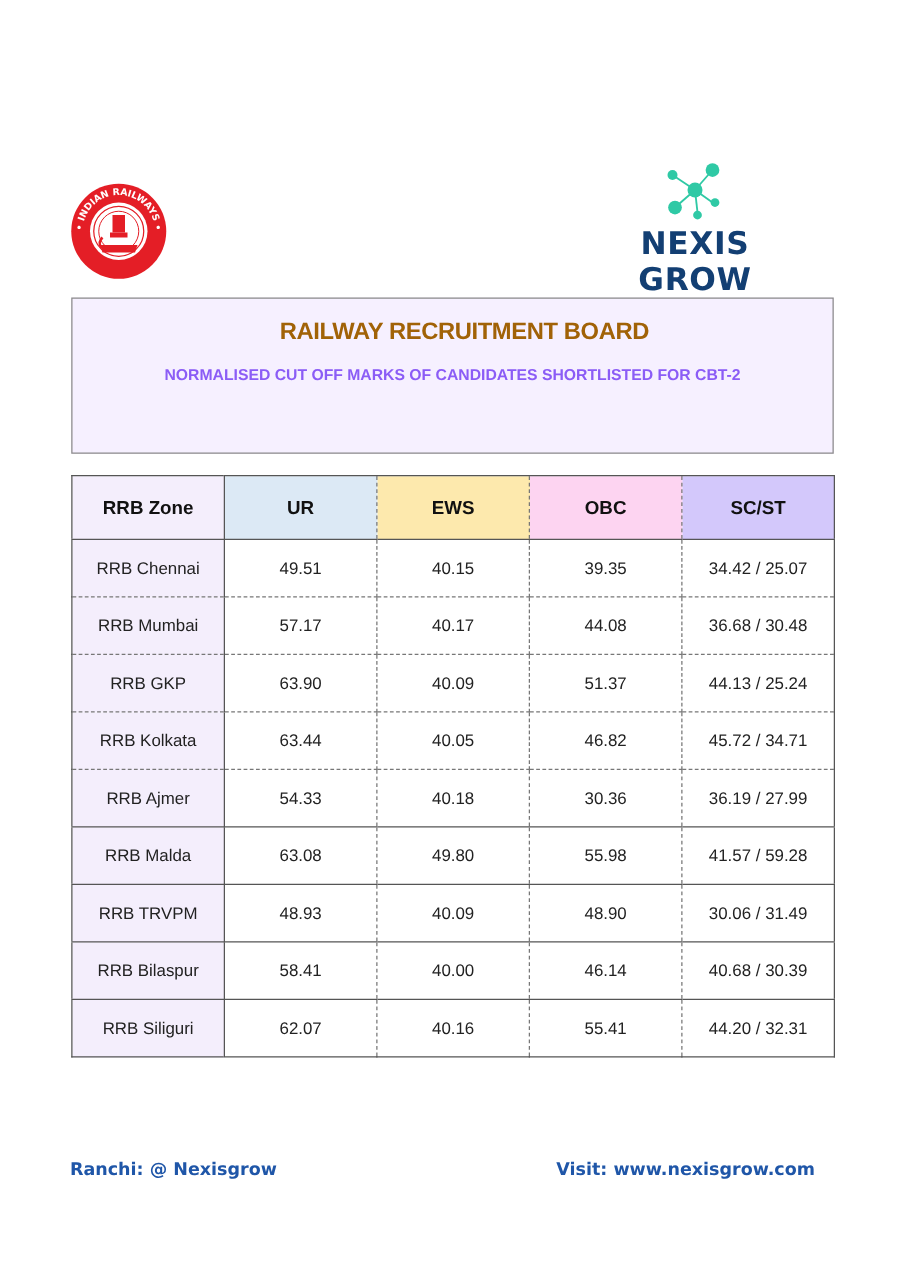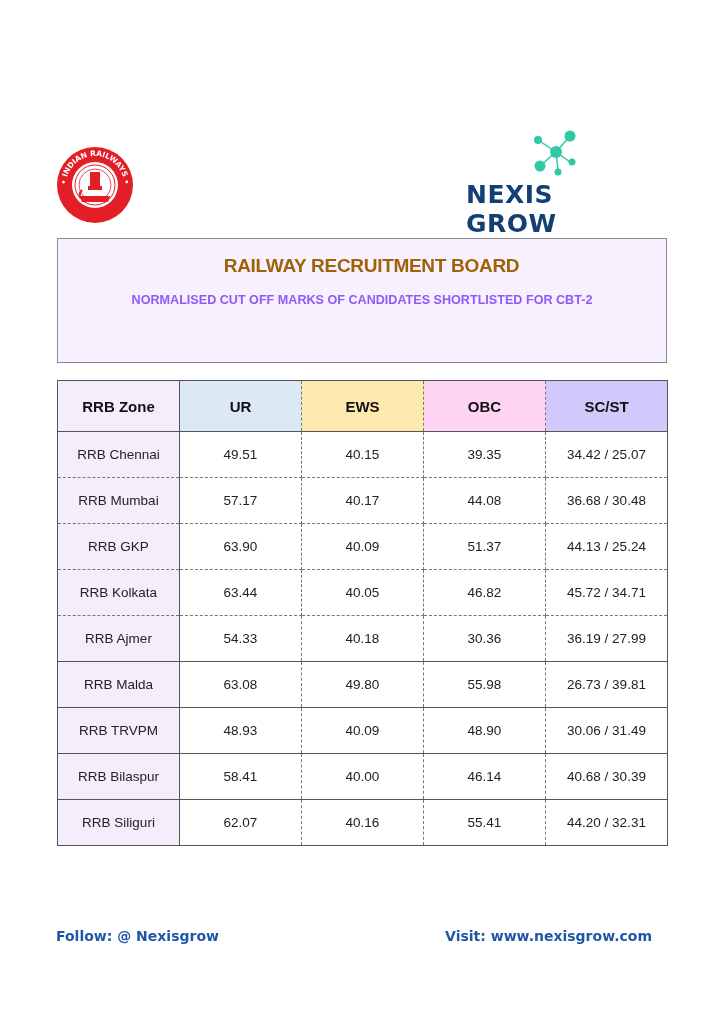--- a/index.html
+++ b/index.html
@@ -1,19 +1,19 @@
 <!DOCTYPE html>
 <html><head>
 <meta charset="utf-8">
 <style>
   html,body{margin:0;padding:0;background:#ffffff;}
   body{width:724px;height:1024px;position:relative;overflow:hidden;font-family:"Liberation Sans","DejaVu Sans",sans-serif;color:#1a1a1a;}
   .logo-ir{position:absolute;left:52px;top:146px;width:86px;height:78px;}
   .logo-nexis{position:absolute;left:466px;top:130px;width:180px;height:84px;}
-  .nexis-text{position:absolute;left:0;top:50px;width:180px;font-family:"DejaVu Sans",sans-serif;font-weight:bold;font-size:25px;letter-spacing:0.5px;color:#133f73;}
+  .nexis-text{position:absolute;left:0;top:50px;width:180px;text-align:center;font-family:"DejaVu Sans",sans-serif;font-weight:bold;font-size:25px;letter-spacing:0.5px;color:#133f73;}
   .title-box{position:absolute;left:57px;top:238px;width:610px;height:125px;background:#f6f0ff;border:1.5px solid #8a8a8a;box-sizing:border-box;text-align:center;}
   .title-main{margin-top:16px;font-size:19px;font-weight:bold;letter-spacing:-0.3px;color:#a16207;padding-left:19px;}
   .title-sub{margin-top:14px;font-size:11.6px;color:#222;letter-spacing:0.1px;}
   .title-sub2{margin-top:16px;font-size:12.6px;font-weight:bold;color:#8b5cf6;}
   table.cut{position:absolute;left:57px;top:380px;width:611px;border-collapse:collapse;table-layout:fixed;border:1.5px solid #555;}
   table.cut th,table.cut td{text-align:center;vertical-align:middle;padding:0;}
   table.cut th{height:50px;font-size:15px;font-weight:bold;color:#111;border-bottom:1.5px solid #555;}
   table.cut td{height:45px;font-size:13.5px;color:#222;}
   .c0{width:121px;border-right:1.5px solid #555;}
   .cx{border-right:1px dashed #777;}
@@ -114,21 +114,21 @@
       <td class="cx">54.33</td>
       <td class="cx">40.18</td>
       <td class="cx">30.36</td>
       <td class="cl">36.19 / 27.99</td>
     </tr>
     <tr class="solid">
       <td class="c0">RRB Malda</td>
       <td class="cx">63.08</td>
       <td class="cx">49.80</td>
       <td class="cx">55.98</td>
-      <td class="cl">26.73 / 39.81</td>
+      <td class="cl">41.57 / 59.28</td>
     </tr>
     <tr class="solid">
       <td class="c0">RRB TRVPM</td>
       <td class="cx">48.93</td>
       <td class="cx">40.09</td>
       <td class="cx">48.90</td>
       <td class="cl">30.06 / 31.49</td>
     </tr>
     <tr class="solid">
       <td class="c0">RRB Bilaspur</td>
@@ -140,14 +140,14 @@
     <tr class="dashed">
       <td class="c0">RRB Siliguri</td>
       <td class="cx">62.07</td>
       <td class="cx">40.16</td>
       <td class="cx">55.41</td>
       <td class="cl">44.20 / 32.31</td>
     </tr>
   </tbody>
 </table>
 
-<div class="footer-left">Follow: @ Nexisgrow</div>
+<div class="footer-left">Ranchi: @ Nexisgrow</div>
 <div class="footer-right">Visit: www.nexisgrow.com</div>
 
 </body></html>

